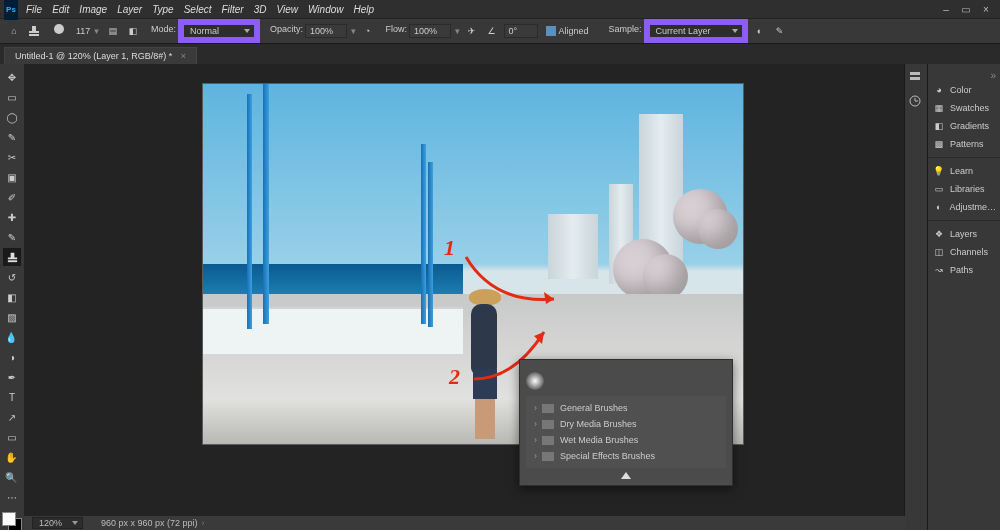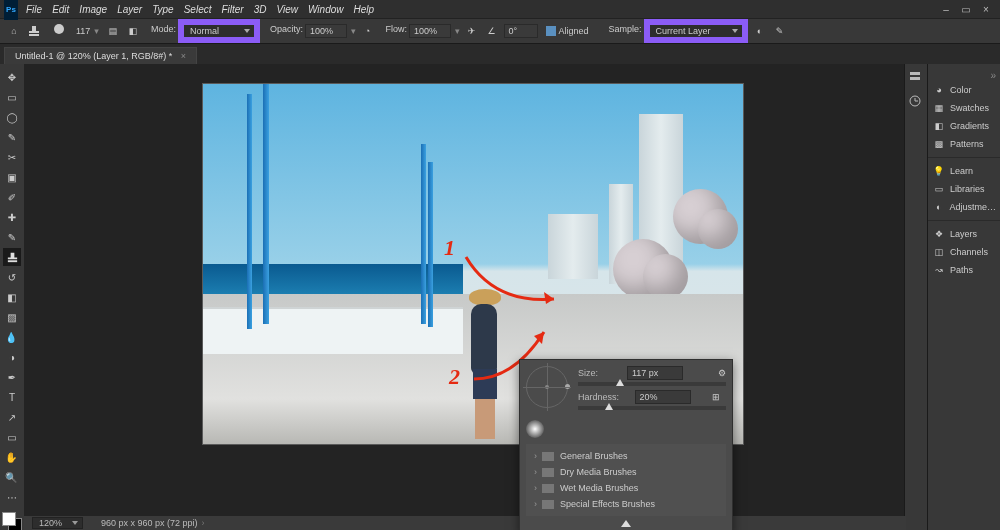--- a/index.html
+++ b/index.html
@@ -206,44 +206,20 @@
       <path d="M12 8 Q 40 55 100 50" stroke="#e52a12" stroke-width="3" fill="none"></path>
       <polygon points="100,50 90,43 92,55" fill="#e52a12"></polygon>
     </svg>
     <div class="annot" style="left:425px;top:300px;">2</div>
     <svg class="arrow" style="left:440px;top:260px;" width="100" height="70">
       <path d="M10 55 Q 50 55 80 8" stroke="#e52a12" stroke-width="3" fill="none"></path>
       <polygon points="80,8 70,12 78,20" fill="#e52a12"></polygon>
     </svg>
 
     <div class="brushpanel">
-      <div style="display:flex;">
-        <div class="bp-target">
-          <div style="position:absolute;left:50%;top:50%;width:4px;height:4px;margin:-2px;background:#888;border-radius:50%"></div>
-          <div style="position:absolute;right:-3px;top:50%;width:5px;height:5px;margin-top:-3px;background:#aaa;border-radius:50%"></div>
-        </div>
-        <div class="bp-fields">
-          <div class="bp-field">
-            <label>Size:</label>
-            <span class="numbox">117 px</span>
-            <span class="bp-gear">⚙</span>
-          </div>
-          <div class="slider-track">
-              <div class="slider-thumb" style="left:26%"></div>
-            </div>
-          <div class="bp-field">
-            <label>Hardness:</label>
-            <span class="numbox">20%</span>
-            <span style="width:14px;margin-left:6px;color:#ccc">⊞</span>
-          </div>
-          <div class="slider-track">
-              <div class="slider-thumb" style="left:18%"></div>
-            </div>
-        </div>
-      </div>
       <div style="display:flex;align-items:center;margin-top:6px;">
         <div style="width:18px;height:18px;border-radius:50%;background:radial-gradient(circle,#fff 0%,#4b4b4b 80%);margin-right:6px"></div>
       </div>
       <div class="bp-presets">
         <div class="bp-preset">
             <span class="chev">›</span>
             <span class="fold"></span>
             <span>General Brushes</span>
           </div>
         <div class="bp-preset">

